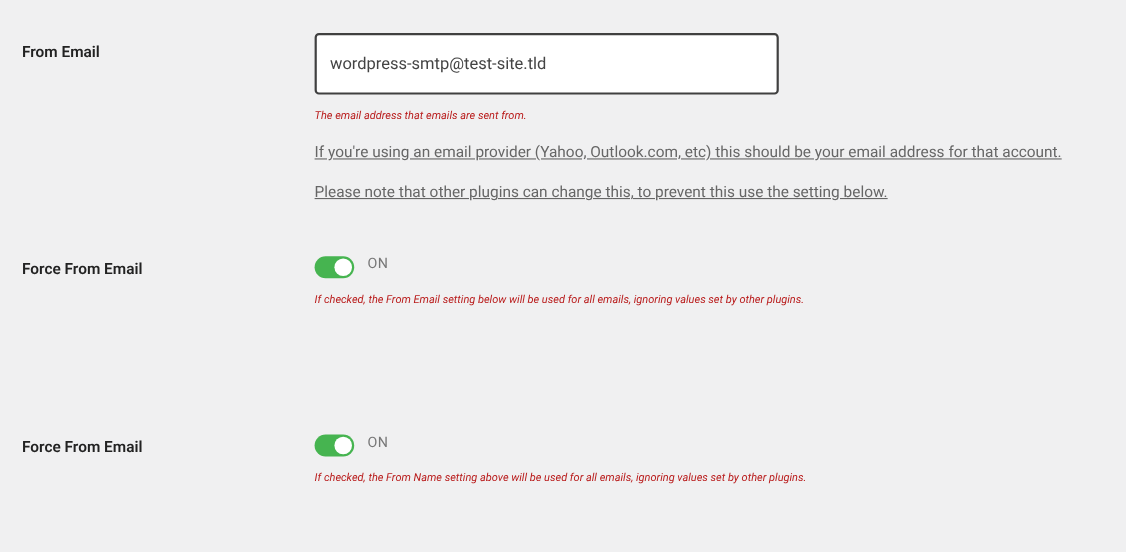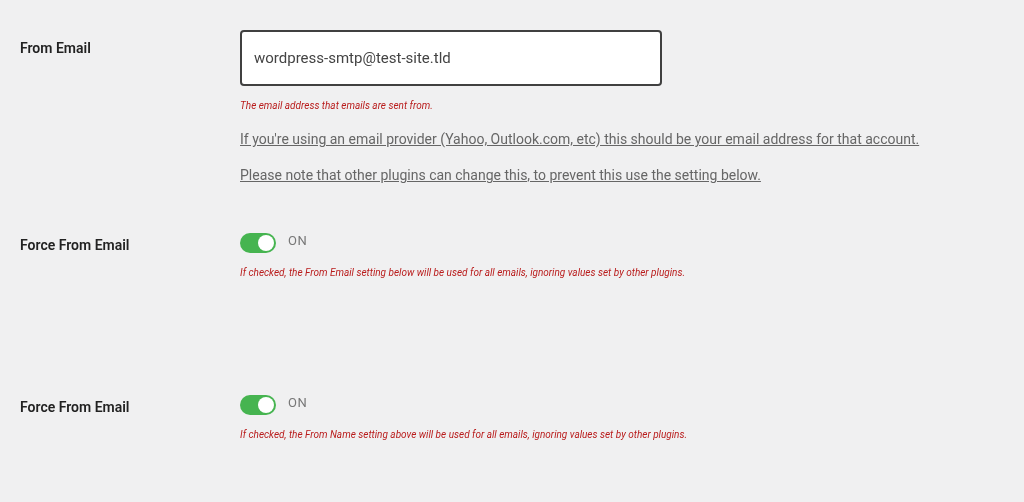--- a/index.html
+++ b/index.html
@@ -14,20 +14,21 @@
       font-size: 14px;
       padding: 30px 20px;
     }
     .settings-table {
       width: 100%;
     }
     .settings-row {
       display: flex;
       align-items: flex-start;
       margin-bottom: 18px;
+      gap: 46px;
     }
     .settings-row.with-input {
       align-items: flex-start;
     }
     .label-col {
       width: 220px;
       flex-shrink: 0;
       padding-top: 10px;
     }
     .label-col.toggle-row {

